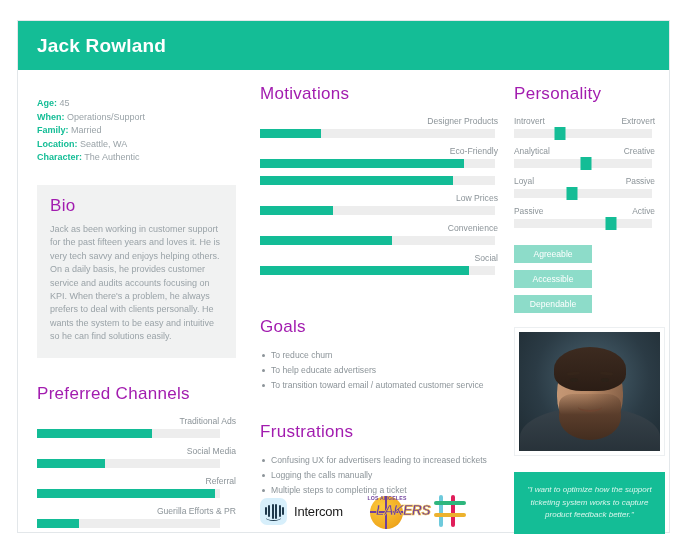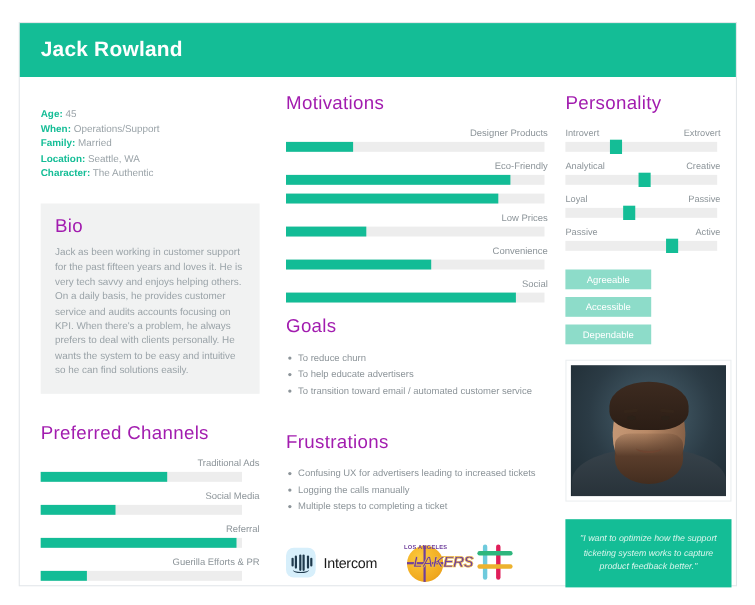--- a/index.html
+++ b/index.html
@@ -110,21 +110,21 @@
     margin-bottom: 2px;
   }
   .bullets li:before {
     content: "";
     position: absolute;
     left: 2px; top: 5px;
     width: 3px; height: 3px;
     border-radius: 50%;
     background: #8c9499;
   }
-  #goals { margin-top: 12px; }
+  #goals { margin-top: 42px; }
   #frustrations { margin-top: 30px; }
 
   
   .slider-item { margin-bottom: 8px; }
   .slider-labels {
     display: flex;
     justify-content: space-between;
     font-size: 8.4px;
     color: #8c9499;
     margin-bottom: 3px;

